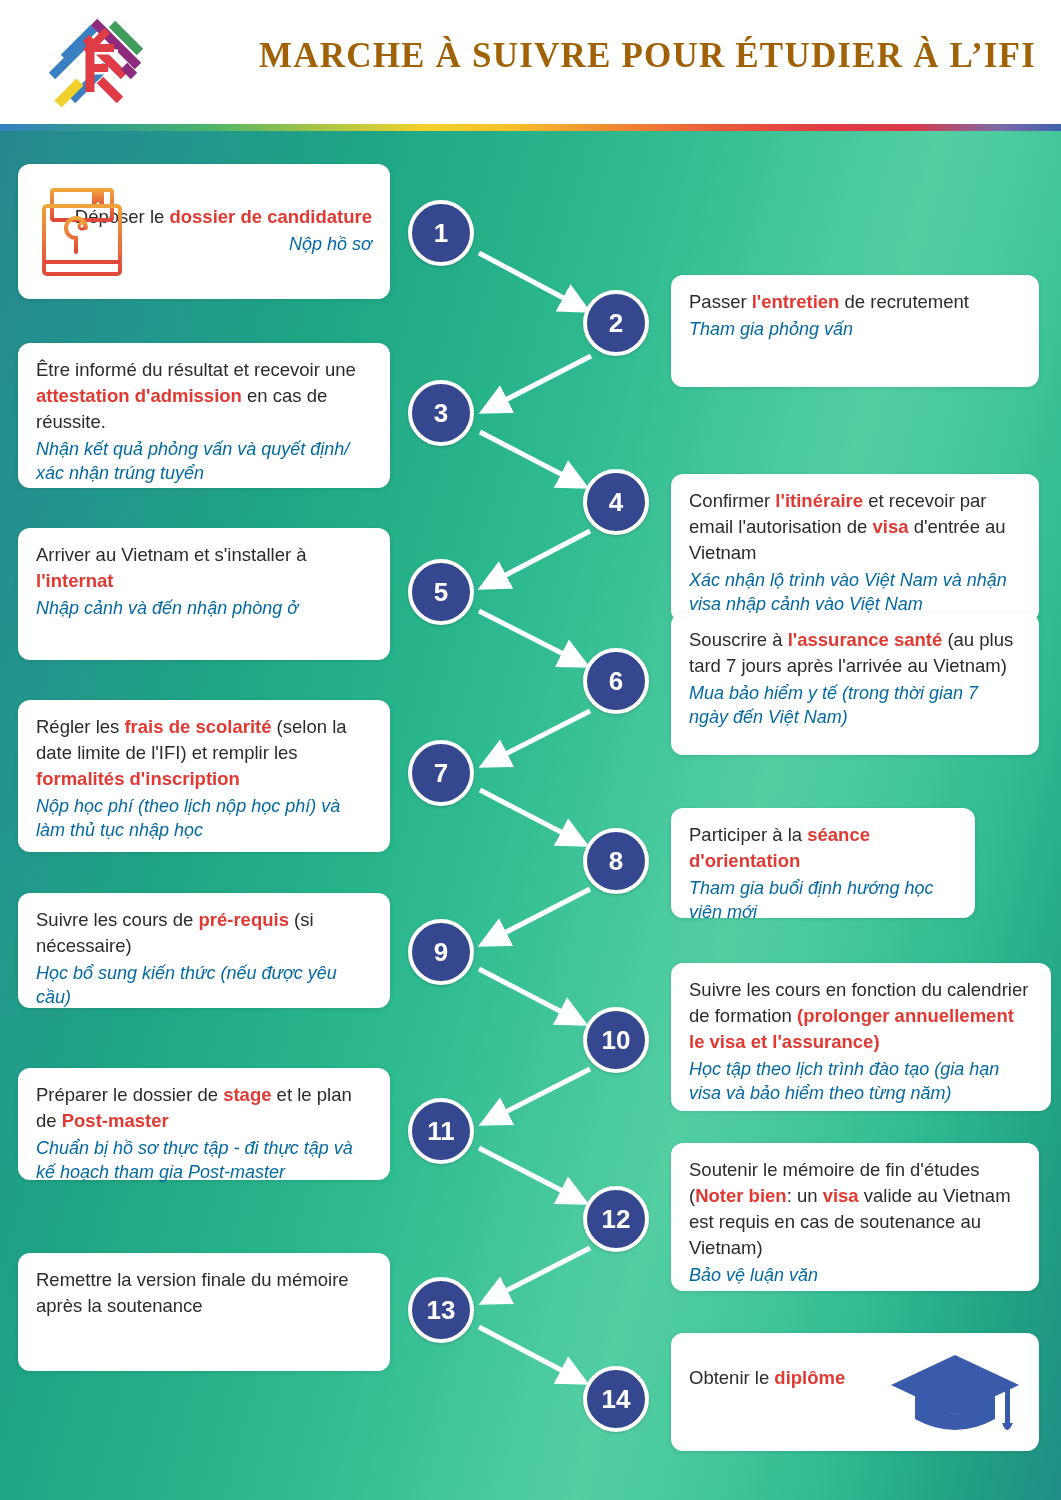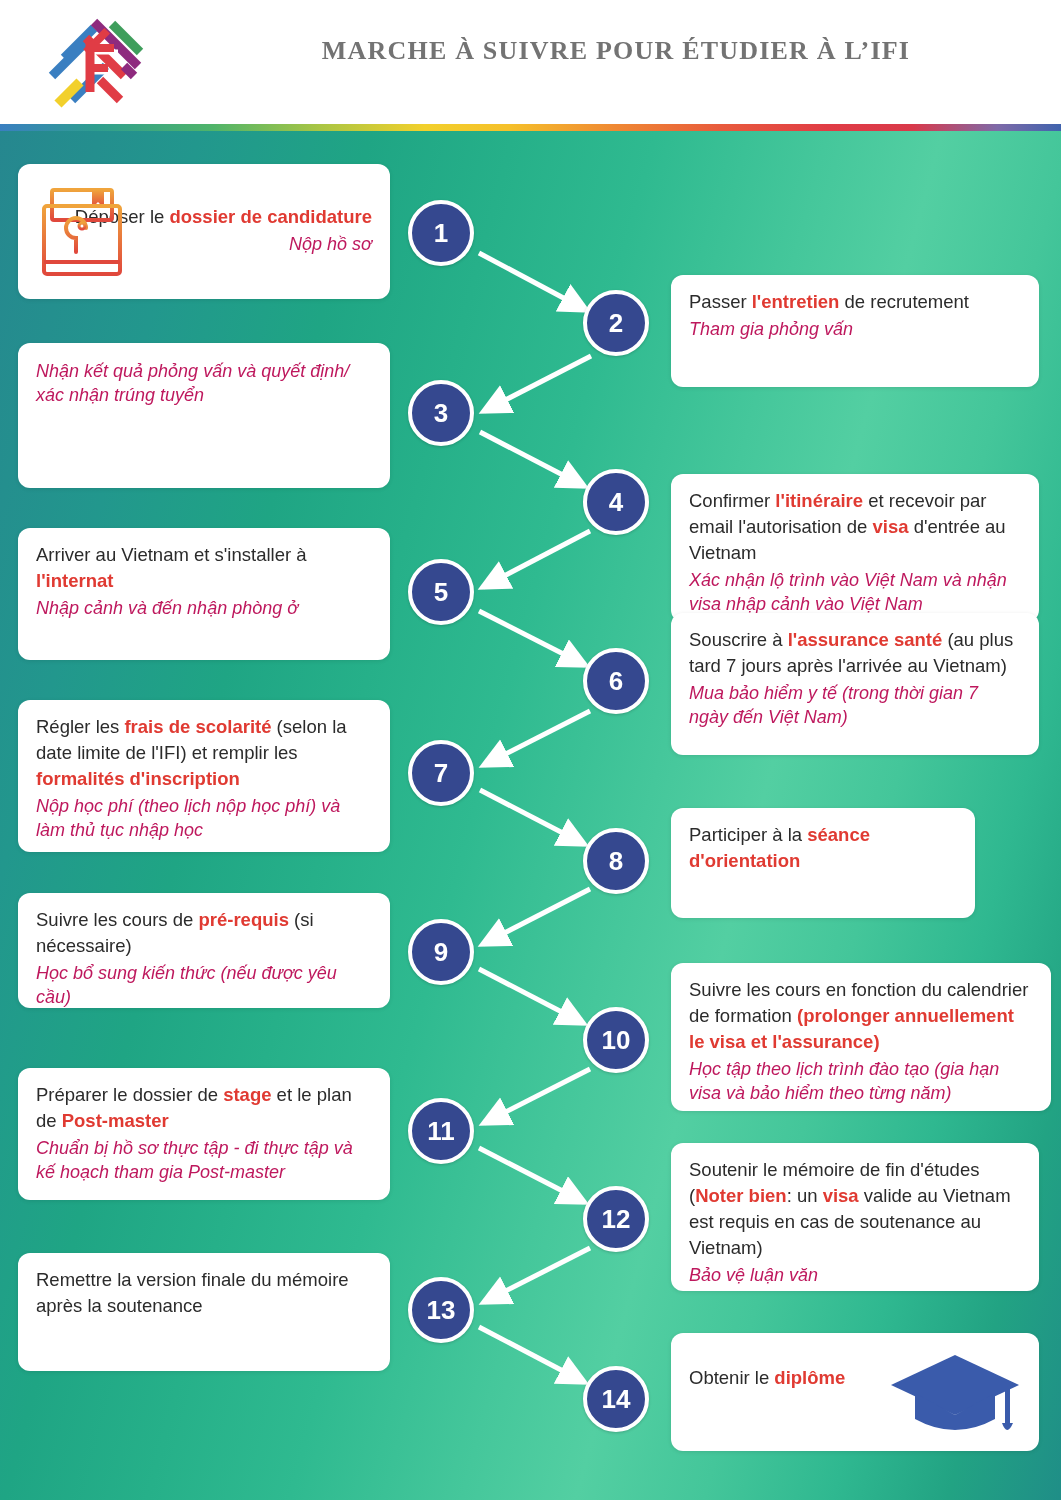--- a/index.html
+++ b/index.html
@@ -33,26 +33,26 @@
     left: 28px;
     top: 8px;
     width: 140px;
     height: 108px;
   }
   .header-title {
     position: absolute;
     left: 196px;
     top: 36px;
     width: 840px;
-    text-align: center;
+    text-align: right;
     font-family: "Liberation Serif", serif;
     font-weight: bold;
-    font-size: 26px;
+    font-size: 35px;
     letter-spacing: 1.2px;
-    color: #737373;
+    color: #a16207;
     white-space: nowrap;
   }
   .rainbow-bar {
     position: absolute;
     left: 0;
     top: 124px;
     width: 1061px;
     height: 7px;
     background: linear-gradient(to right,
         #3a7fc1 0%,
@@ -100,21 +100,21 @@
     box-sizing: border-box;
     padding: 14px 18px;
   }
   .card .fr {
     color: #2b2b2b;
     font-size: 18.5px;
     line-height: 1.40;
     margin: 0;
   }
   .card .vi {
-    color: #be185d;
+    color: #0369a1;
     font-size: 18px;
     line-height: 1.35;
     font-style: italic;
     margin: 2px 0 0 0;
   }
   .card .fr b, .card .fr .hl {
     color: #e03a32;
     font-weight: bold;
   }
   .card.right .fr, .card.right .vi { text-align: left; }
@@ -243,20 +243,23 @@
     <p class="fr">
       <span>Passer </span><b>l'entretien</b><span> de recrutement</span>
     </p>
     <p class="vi">Tham gia phỏng vấn</p>
   </div>
   <div class="circle" style="left:583px; top:290px;">
     <span>2</span>
   </div>
 
   <div class="card" style="left:18px; top:343px; width:372px; height:145px;">
+    <p class="fr">
+      <span>Être informé du résultat et recevoir une </span><b>attestation d'admission</b><span> en cas de réussite.</span>
+    </p>
     <p class="vi">Nhận kết quả phỏng vấn và quyết định/ xác nhận trúng tuyển</p>
   </div>
   <div class="circle" style="left:408px; top:380px;">
     <span>3</span>
   </div>
 
   <div class="card right" style="left:671px; top:430px; width:368px; height:148px;margin-top:44px;">
     <p class="fr">
       <span>Confirmer </span><b>l'itinéraire</b><span> et recevoir par email l'autorisation de </span><b>visa</b><span> d'entrée au Vietnam</span>
     </p>
@@ -293,20 +296,21 @@
     <p class="vi">Nộp học phí (theo lịch nộp học phí) và làm thủ tục nhập học</p>
   </div>
   <div class="circle" style="left:408px; top:740px;">
     <span>7</span>
   </div>
 
   <div class="card right" style="left:671px; top:808px; width:304px; height:110px;">
     <p class="fr">
       <span>Participer à la </span><b>séance d'orientation</b>
     </p>
+    <p class="vi">Tham gia buổi định hướng học viên mới</p>
   </div>
   <div class="circle" style="left:583px; top:828px;">
     <span>8</span>
   </div>
 
   <div class="card" style="left:18px; top:893px; width:372px; height:115px;">
     <p class="fr">
       <span>Suivre les cours de </span><b>pré-requis</b><span> (si nécessaire)</span>
     </p>
     <p class="vi">Học bổ sung kiến thức (nếu được yêu cầu)</p>
@@ -318,21 +322,21 @@
   <div class="card right" style="left:671px; top:963px; width:380px; height:148px;">
     <p class="fr">
       <span>Suivre les cours en fonction du calendrier de formation </span><b>(prolonger annuellement le visa et l'assurance)</b>
     </p>
     <p class="vi">Học tập theo lịch trình đào tạo (gia hạn visa và bảo hiểm theo từng năm)</p>
   </div>
   <div class="circle" style="left:583px; top:1007px;">
     <span>10</span>
   </div>
 
-  <div class="card" style="left:18px; top:1068px; width:372px; height:132px;">
+  <div class="card" style="left:18px; top:1068px; width:372px; height:112px;">
     <p class="fr">
       <span>Préparer le dossier de </span><b>stage</b><span> et le plan de </span><b>Post-master</b>
     </p>
     <p class="vi">Chuẩn bị hồ sơ thực tập - đi thực tập và kế hoạch tham gia Post-master</p>
   </div>
   <div class="circle" style="left:408px; top:1098px;">
     <span>11</span>
   </div>
 
   <div class="card right" style="left:671px; top:1143px; width:368px; height:148px;">

